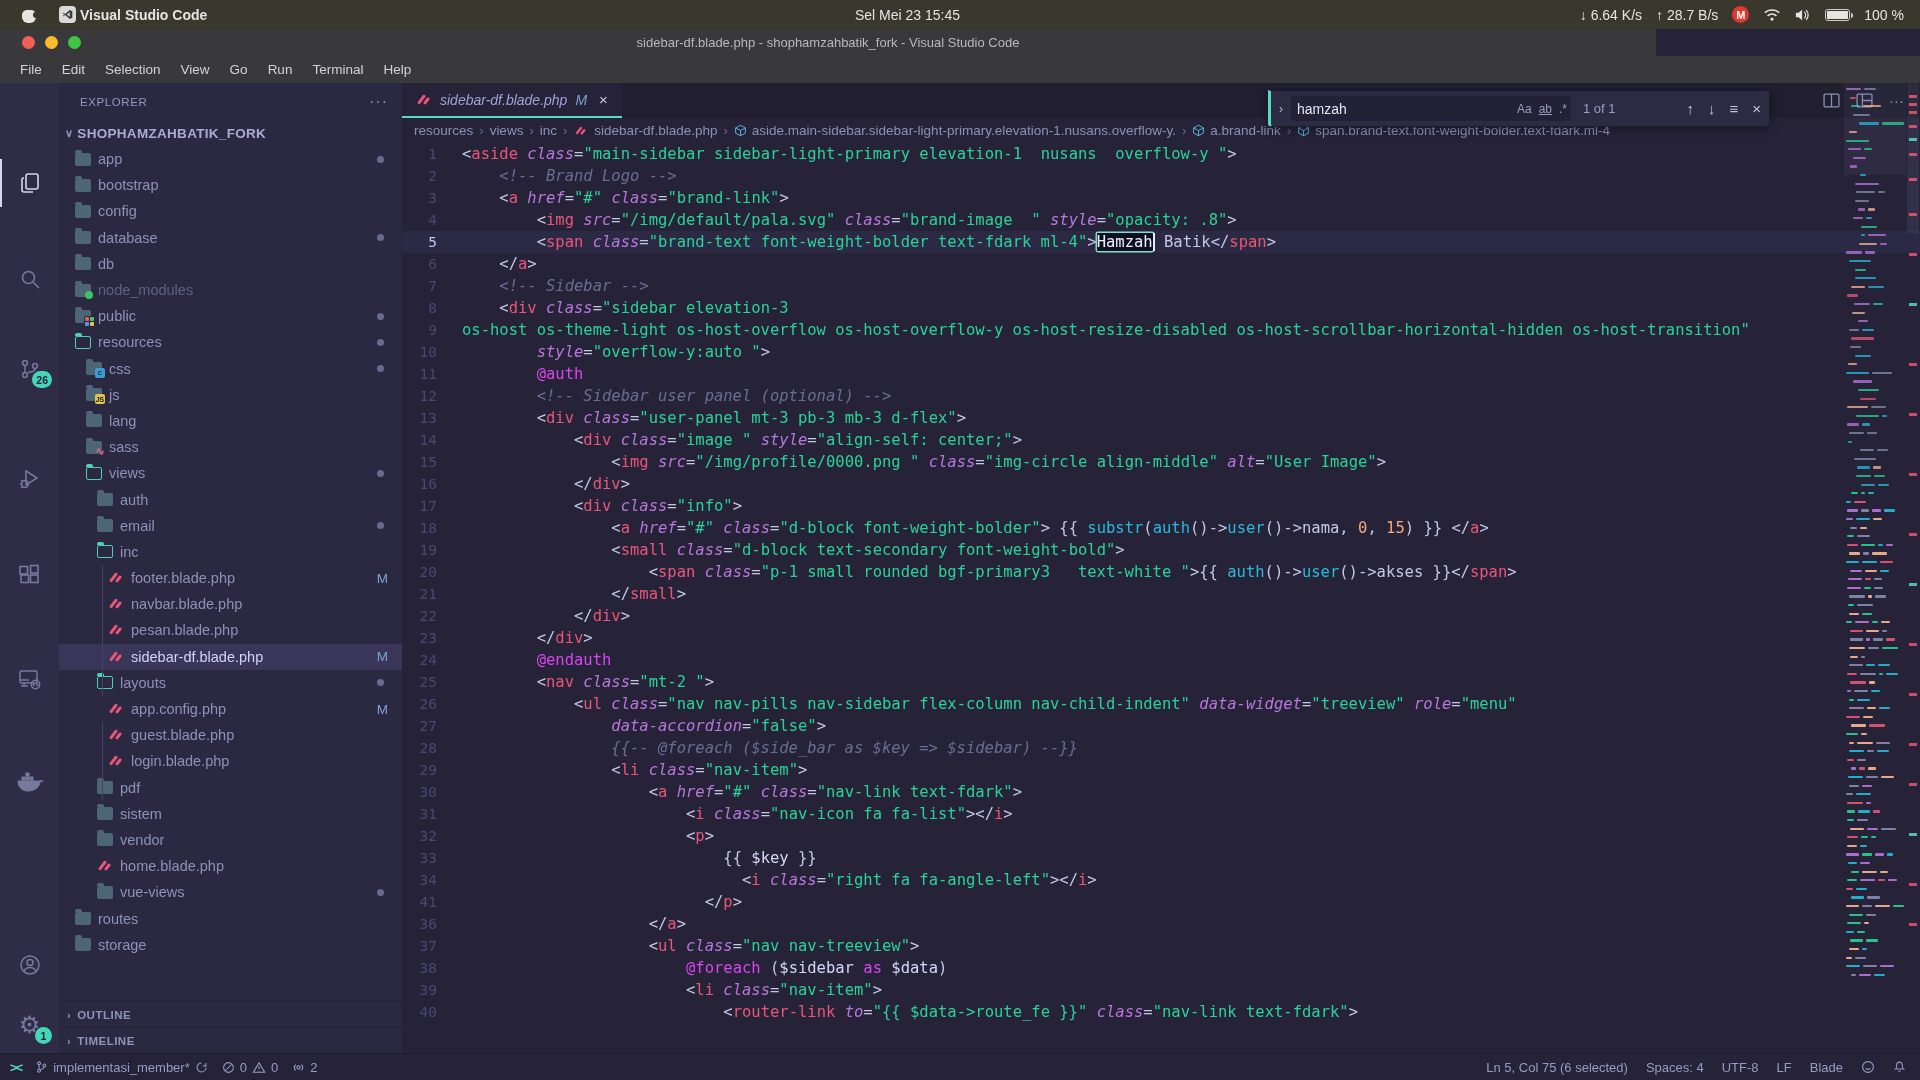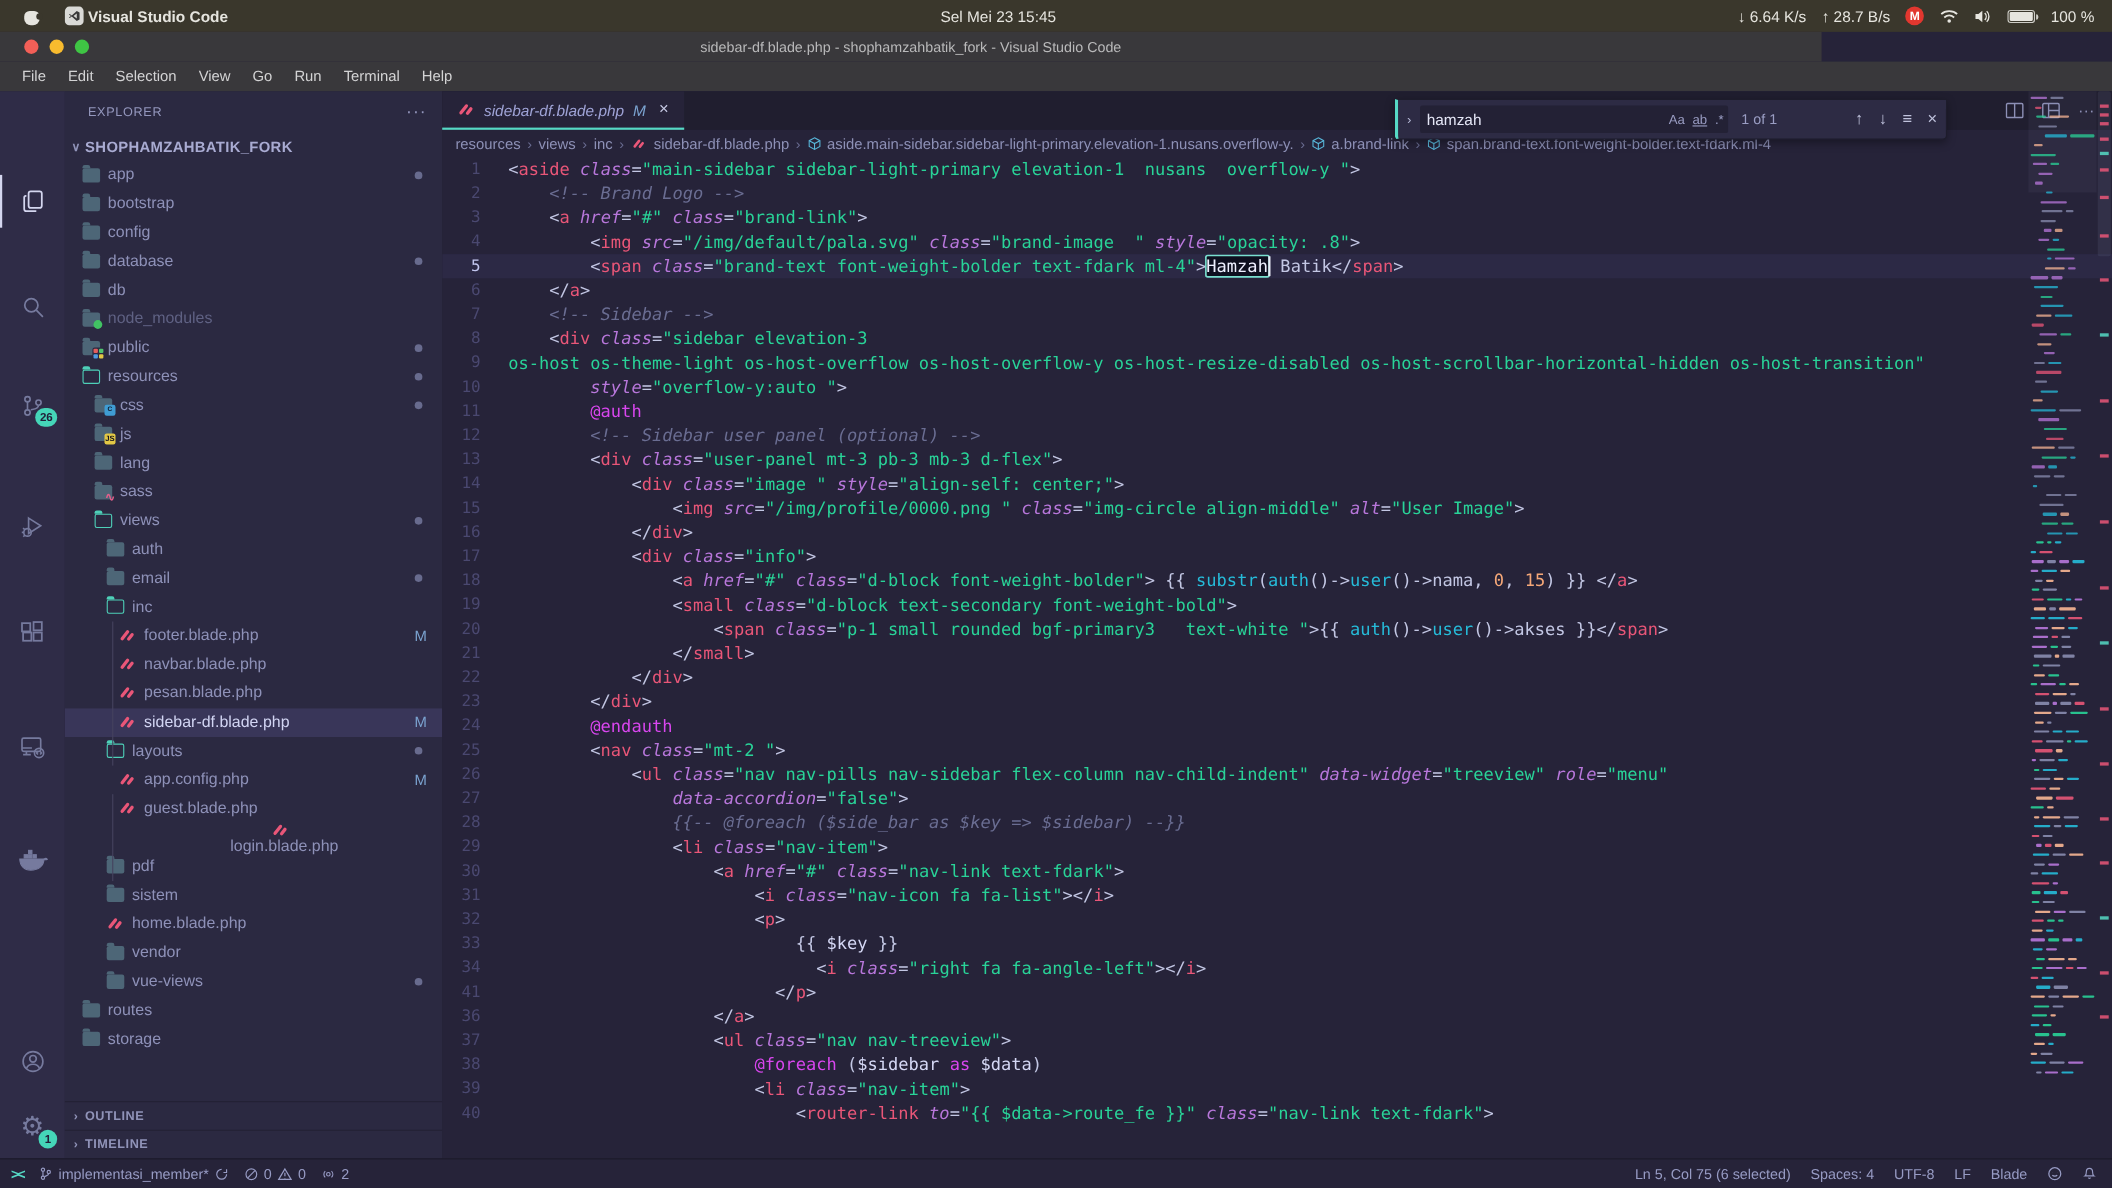--- a/index.html
+++ b/index.html
@@ -390,39 +390,39 @@
         </div>
         <div class="trow" style="padding-left: 49px;">
           <span class="blade-ic"></span>
           <span class="lbl">app.config.php</span>
           <span class="gitM">M</span>
         </div>
         <div class="trow" style="padding-left: 49px;">
           <span class="blade-ic"></span>
           <span class="lbl">guest.blade.php</span>
         </div>
-        <div class="trow" style="padding-left: 49px; flex-direction: column;">
+        <div class="trow" style="padding-left: 49px;">
           <span class="blade-ic"></span>
           <span class="lbl">login.blade.php</span>
         </div>
         <div class="trow" style="padding-left: 38px;">
           <span class="fic f-folder"></span>
           <span class="lbl">pdf</span>
         </div>
         <div class="trow" style="padding-left: 38px;">
           <span class="fic f-folder"></span>
           <span class="lbl">sistem</span>
+        </div>
+        <div class="trow" style="padding-left: 38px;">
+          <span class="fic f-folder"></span>
+          <span class="lbl">vendor</span>
         </div>
         <div class="trow" style="padding-left: 38px;">
           <span class="blade-ic"></span>
           <span class="lbl">home.blade.php</span>
-        </div>
-        <div class="trow" style="padding-left: 38px;">
-          <span class="fic f-folder"></span>
-          <span class="lbl">vendor</span>
         </div>
         <div class="trow" style="padding-left: 38px;">
           <span class="fic f-folder"></span>
           <span class="lbl">vue-views</span>
           <span class="dotb"></span>
         </div>
         <div class="trow" style="padding-left: 16px;">
           <span class="fic f-folder"></span>
           <span class="lbl">routes</span>
         </div>

